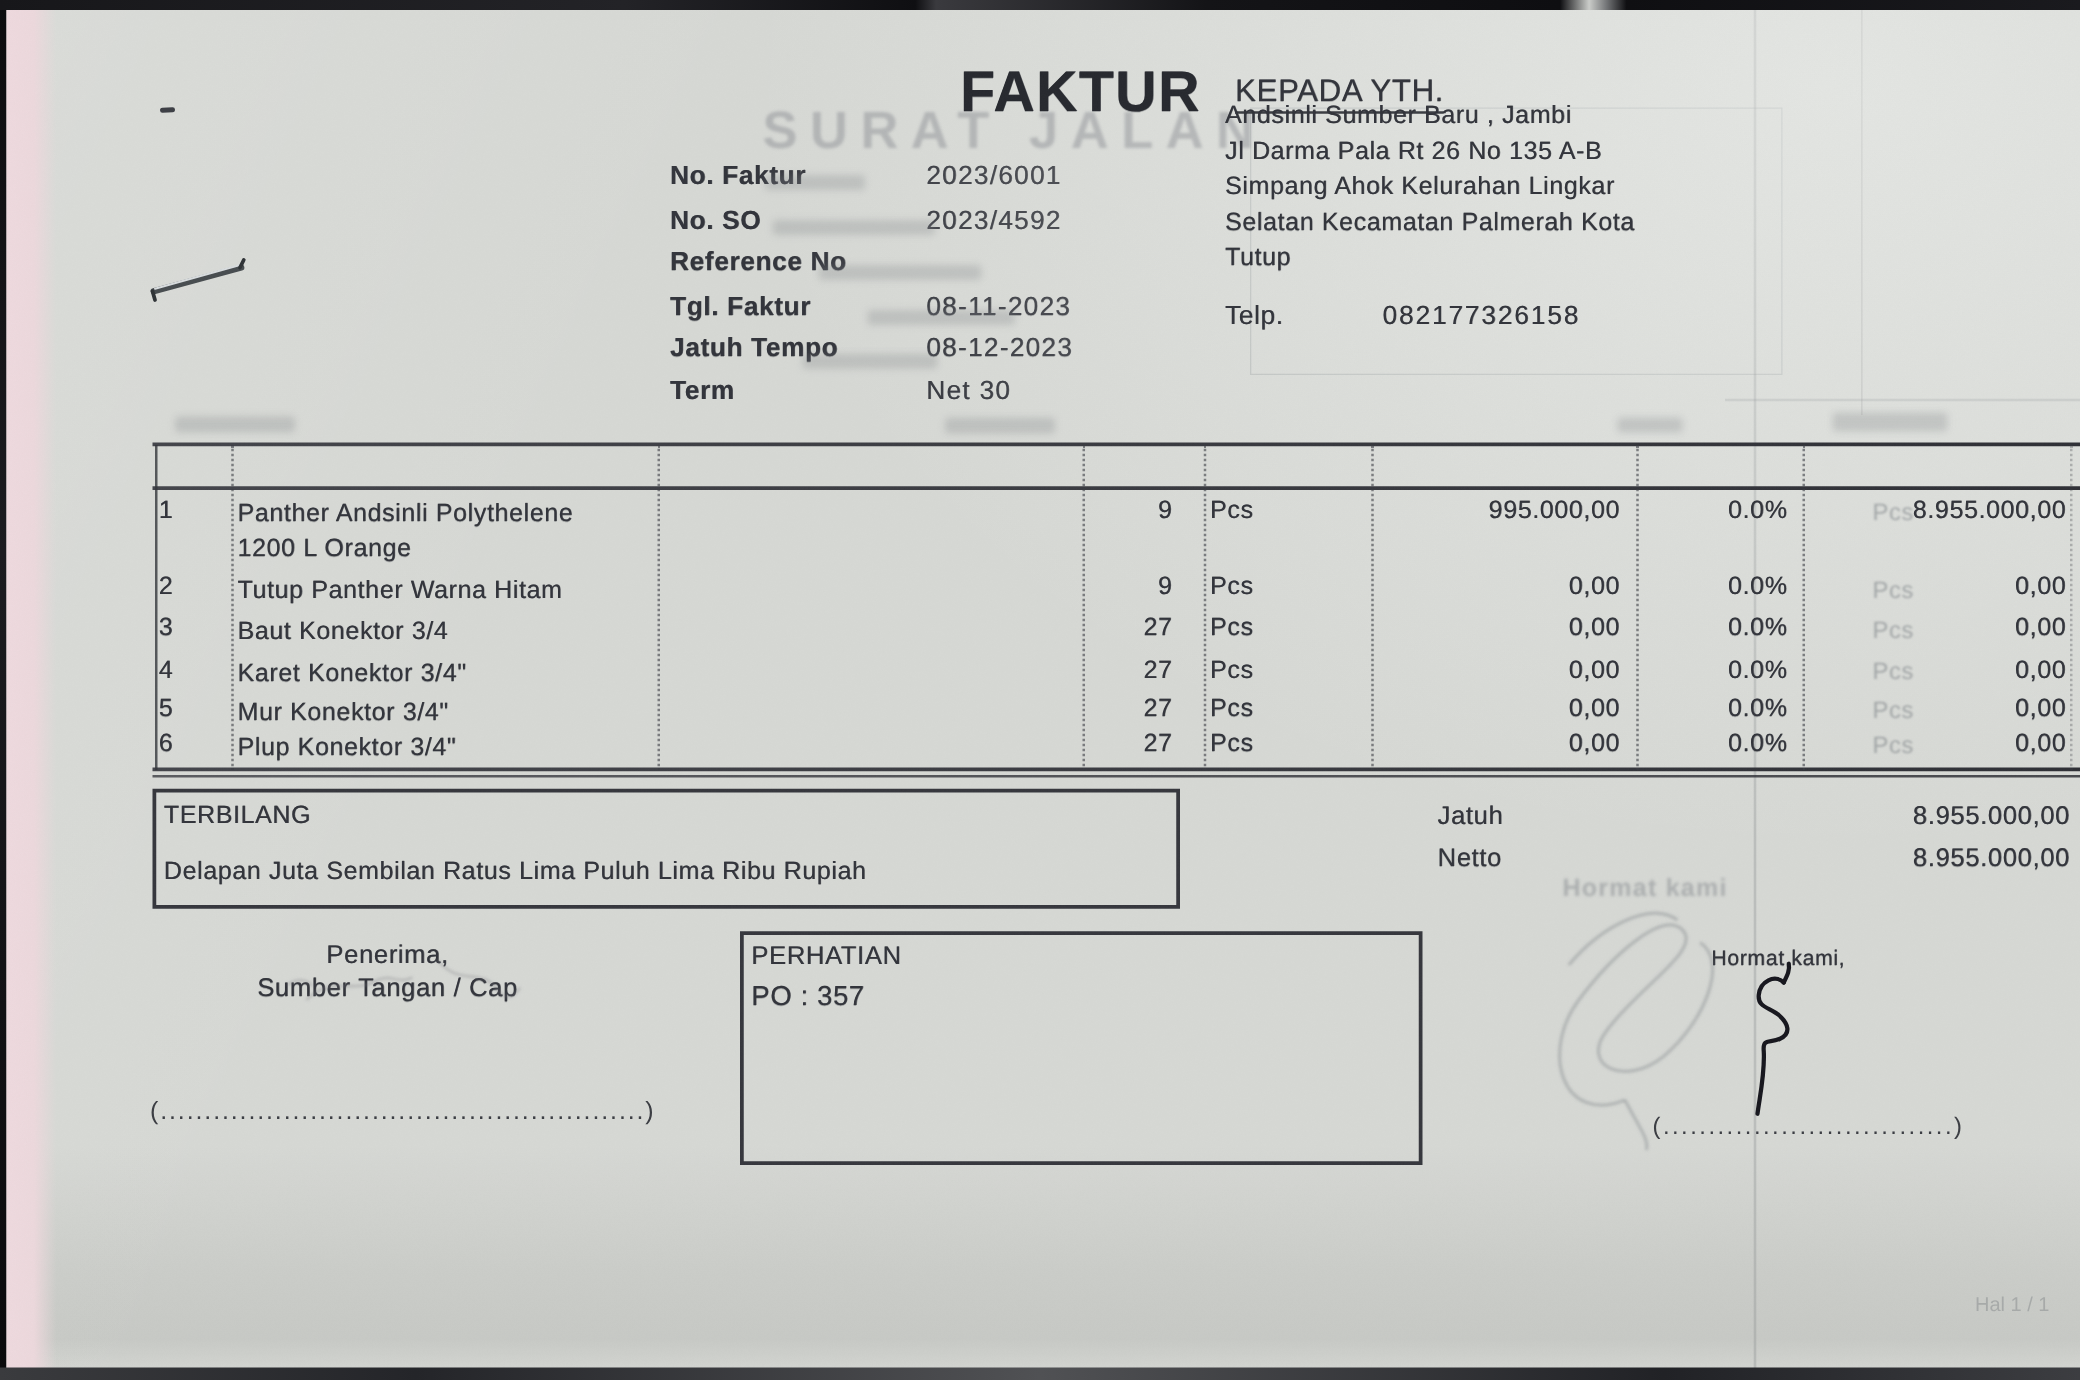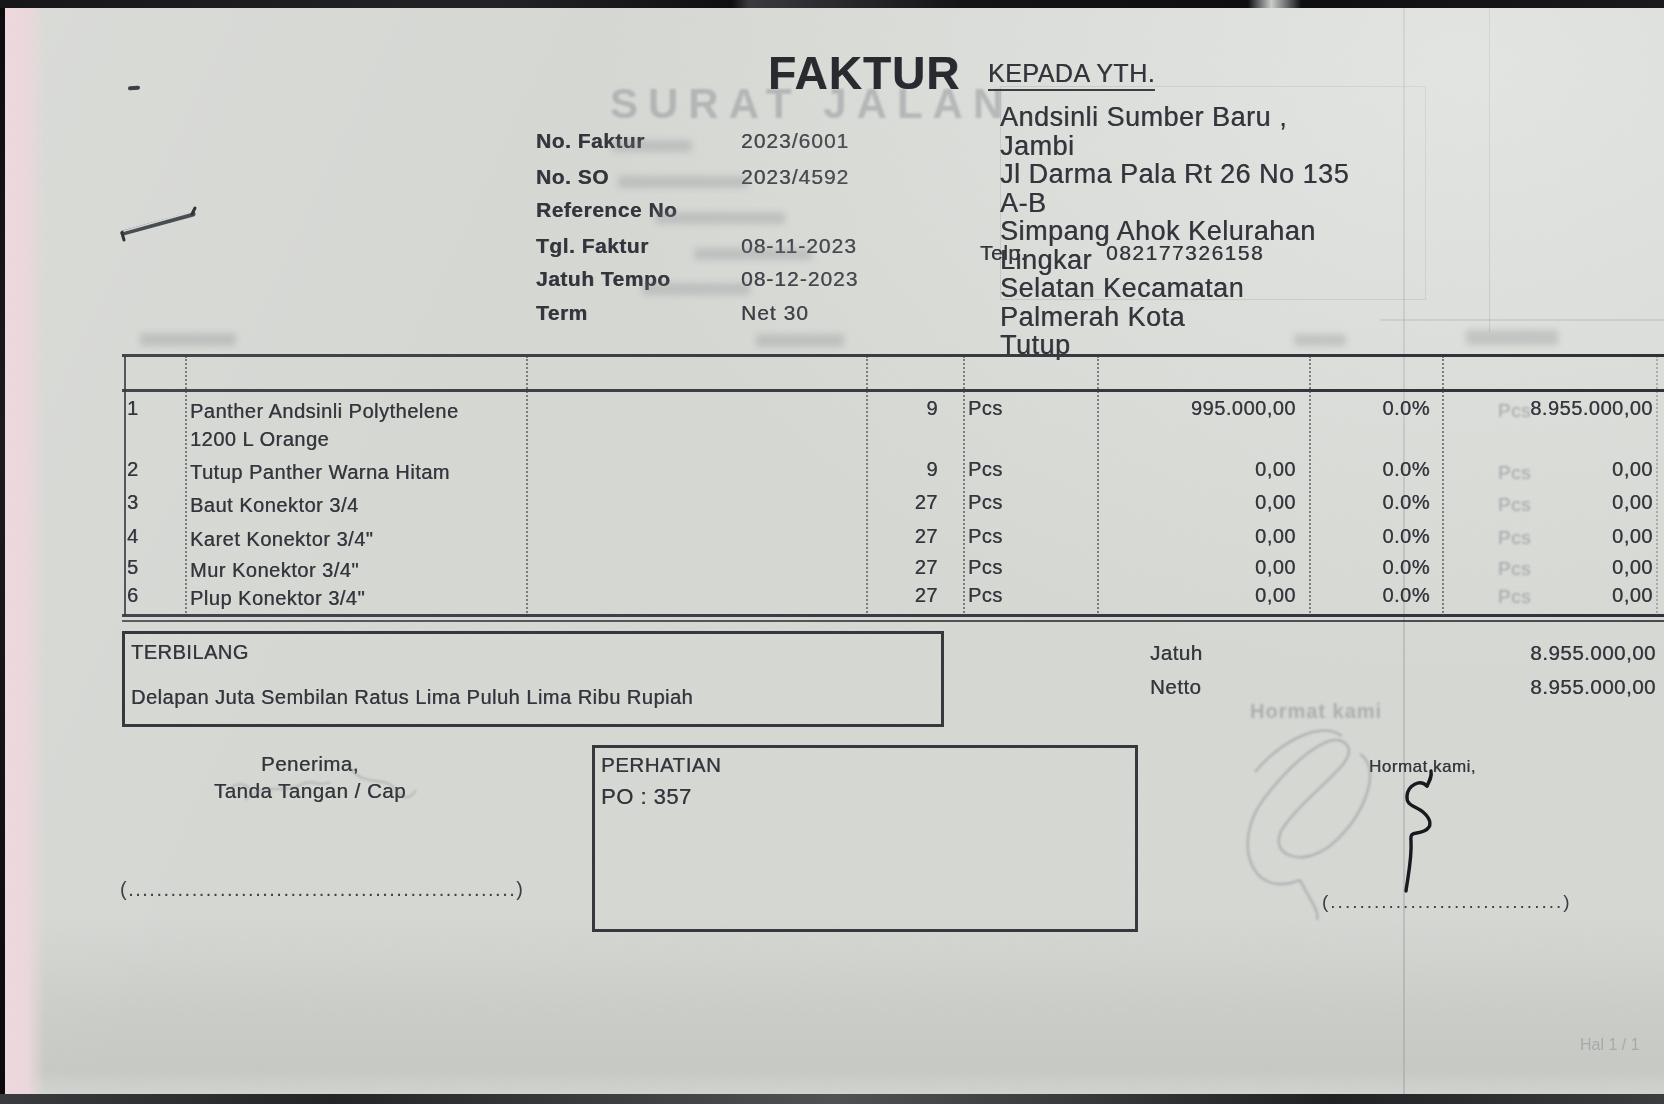--- a/index.html
+++ b/index.html
@@ -34,21 +34,21 @@
   .ghost-hline{left:1380px;top:319px;width:284px;height:1.5px;background:rgba(118,122,127,.25);}
   .smudge{position:absolute;background:rgba(125,128,134,.28);filter:blur(3px);border-radius:3px;z-index:2;}
   .ghost-word{position:absolute;font-size:19px;color:rgba(108,113,120,.5);filter:blur(.8px);z-index:2;letter-spacing:.5px;}
   .ghost-hormat{left:1250px;top:700px;font-size:20px;font-weight:700;
     color:rgba(120,124,130,.45);filter:blur(1.1px);letter-spacing:1px;}
   .ghost-page{left:1580px;top:1036px;font-size:16px;color:rgba(110,114,120,.4);filter:blur(.5px);}
   .doc-title{left:768px;top:46px;font-size:46px;font-weight:800;letter-spacing:1px;color:#26282e;z-index:5;}
   .meta-label{position:absolute;left:536px;font-size:21px;font-weight:700;letter-spacing:.5px;}
   .meta-value{position:absolute;left:741px;font-size:21px;letter-spacing:1px;}
   .rec-head{left:988px;top:59px;font-size:25px;letter-spacing:.5px;border-bottom:2px solid #3a3c42;padding-bottom:1px;z-index:5;}
-  .rec-lines{left:980px;top:103px;width:360px;font-size:27px;line-height:28.5px;z-index:5;margin-left:20px;}
+  .rec-lines{left:980px;top:78px;width:360px;font-size:20px;line-height:28.5px;z-index:5;}
   .tbl-line{background:linear-gradient(90deg,#43444a,#2e2f35);z-index:5;}
   .col-div{border-left:2px dotted rgba(58,60,66,.6);width:0;z-index:5;}
   .trow{left:124px;width:1535px;display:flex;z-index:5;font-size:20px;}
   .c-no{width:61px;padding-left:3px;box-sizing:border-box;}
   .c-nama{width:341px;padding-left:5px;box-sizing:border-box;white-space:pre-line;line-height:28px;}
   .c-desk{width:340px;padding-left:4px;box-sizing:border-box;}
   .c-qty{width:97px;text-align:right;padding-right:25px;box-sizing:border-box;}
   .c-kem{width:134px;padding-left:5px;box-sizing:border-box;}
   .c-harga{width:212px;text-align:right;padding-right:13px;box-sizing:border-box;}
   .c-disk{width:133px;text-align:right;padding-right:12px;box-sizing:border-box;}
@@ -202,21 +202,21 @@
     <div class="abs txt" style="left:6px;top:52px;font-size:20px;">Delapan Juta Sembilan Ratus Lima Puluh Lima Ribu Rupiah</div>
   </div>
 
   <div class="abs txt" style="left:1150px;top:641px;font-size:20.5px;z-index:5;">Jatuh</div>
   <div class="abs txt" style="right:8px;top:641px;font-size:20.5px;z-index:5;">8.955.000,00</div>
   <div class="abs txt" style="left:1150px;top:675px;font-size:20.5px;z-index:5;">Netto</div>
   <div class="abs txt" style="right:8px;top:675px;font-size:20.5px;z-index:5;">8.955.000,00</div>
 
   <div class="abs" style="left:160px;top:750px;width:300px;text-align:center;z-index:5;">
     <div class="txt" style="font-size:20.5px;line-height:27px;">Penerima,</div>
-    <div class="txt" style="font-size:20.5px;line-height:27px;">Tanda Tangan / Cap</div>
+    <div class="txt" style="font-size:20.5px;line-height:27px;">Sumber Tangan / Cap</div>
   </div>
   <div class="abs dots" style="left:120px;top:878px;">(.......................................................)</div>
 
   <div class="abs box" style="left:592px;top:745px;width:540px;height:181px;">
     <div class="abs txt" style="left:6px;top:5px;font-size:20.5px;">PERHATIAN</div>
     <div class="abs txt" style="left:6px;top:36px;font-size:22px;">PO : 357</div>
   </div>
 
   <div class="abs txt" style="left:1369px;top:757px;font-size:17px;z-index:5;">Hormat kami,</div>
   <div class="abs dots" style="left:1322px;top:891px;font-size:19px;letter-spacing:2px;">(................................)</div>

